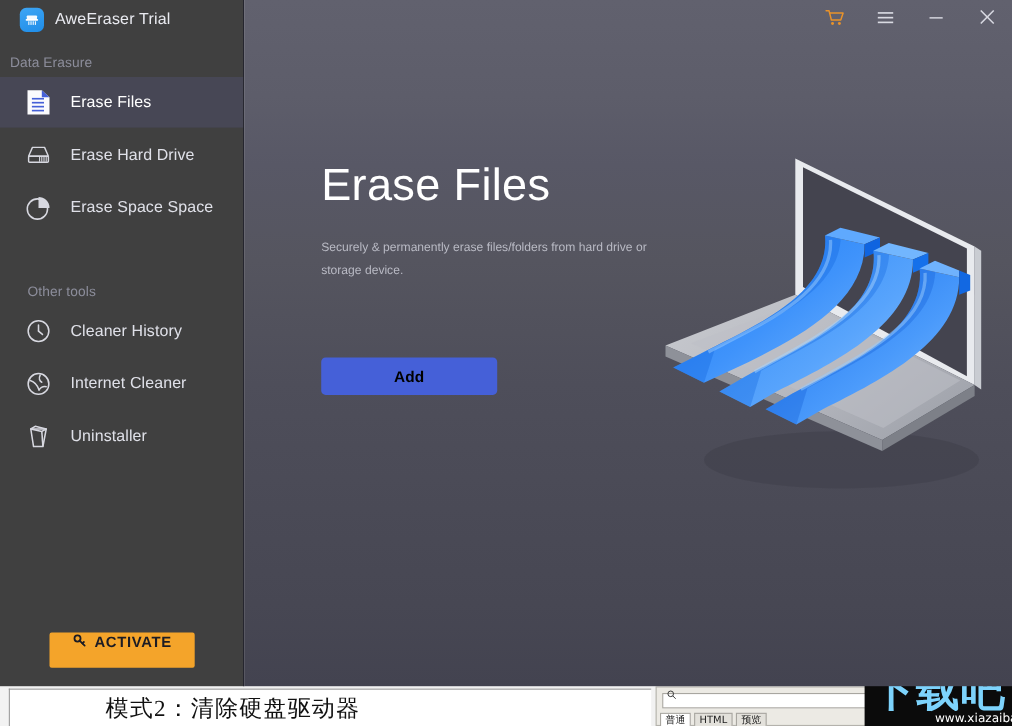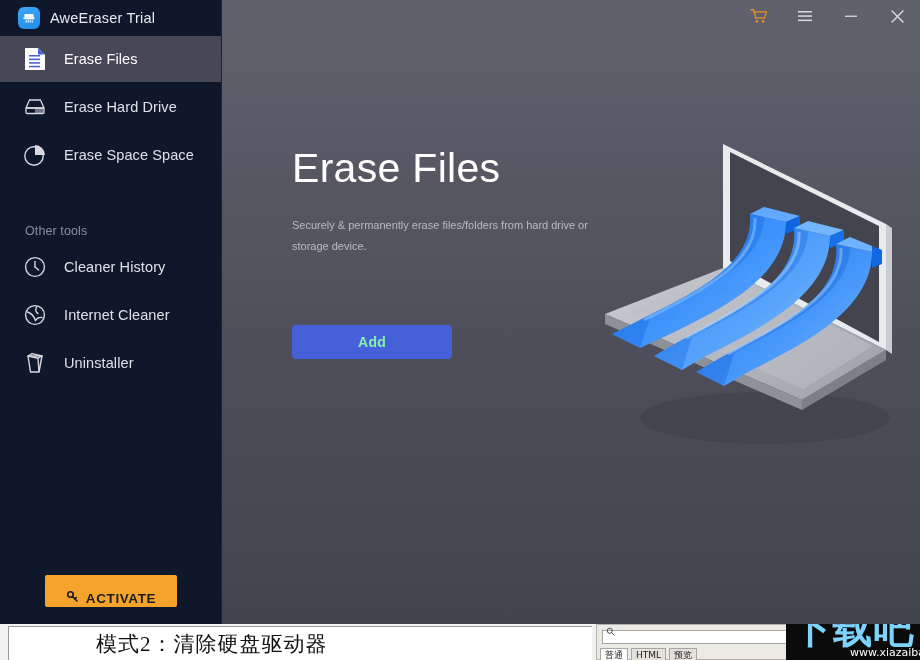--- a/index.html
+++ b/index.html
@@ -130,21 +130,21 @@
     left: 0; top: 0;
     width: 920px; height: 624px;
     display: flex;
     overflow: hidden;
   }
 
   
   #sidebar {
     width: 222px;
     height: 624px;
-    background: #0f172a;
+    background: #404040;
     position: relative;
     flex: 0 0 222px;
     border-right: 1px solid #23232d;
     box-sizing: border-box;
   }
   .brand {
     height: 36px;
     display: flex;
     align-items: center;
     padding-left: 18px;
@@ -213,21 +213,21 @@
     width: 132px;
     height: 32px;
     background: #f4a42a;
     border: none;
     border-radius: 2px;
     color: #1c1c24;
     font-size: 13.5px;
     font-weight: bold;
     letter-spacing: .6px;
     display: flex;
-    align-items: flex-end;
+    align-items: flex-start;
     justify-content: center;
     gap: 7px;
     cursor: pointer;
     font-family: "Liberation Sans", sans-serif;
   }
 
   
   #content {
     flex: 1;
     height: 624px;
@@ -275,21 +275,21 @@
     line-height: 21px;
   }
   .add-btn {
     position: absolute;
     left: 70px; top: 325px;
     width: 160px;
     height: 34px;
     background: #4560d8;
     border: none;
     border-radius: 4px;
-    color: #86efac;
+    color: #000000;
     font-size: 14px;
     font-weight: bold;
     cursor: pointer;
     font-family: "Liberation Sans", sans-serif;
     letter-spacing: .2px;
   }
   .illus {
     position: absolute;
     left: 368px; top: 118px;
     width: 330px; height: 340px;
@@ -335,20 +335,21 @@
             <rect x="3.5" y="11" width="17" height="2.4" rx="1" fill="#ffffff"></rect>
             <rect x="7" y="14" width="1.6" height="5" fill="#ffffff" opacity=".9"></rect>
             <rect x="10" y="14" width="1.6" height="5" fill="#ffffff" opacity=".9"></rect>
             <rect x="13" y="14" width="1.6" height="5" fill="#ffffff" opacity=".9"></rect>
             <rect x="16" y="14" width="1.6" height="5" fill="#ffffff" opacity=".9"></rect>
           </svg>
         </span>
         <span class="brand-title">AweEraser Trial</span>
       </div>
 
+      <div class="section-label">Data Erasure</div>
 
       <div class="nav-item active">
         <span class="nav-ico">
           <svg width="22" height="24" viewBox="0 0 22 24">
             <path d="M1 1 H14 L21 7.5 V23 H1 Z" fill="#fbfbfd"></path>
             <path d="M14 1 L21 7.5 H14 Z" fill="#4560d8"></path>
             <rect x="5" y="8" width="11" height="1.5" fill="#4560d8"></rect>
             <rect x="5" y="11.6" width="11" height="1.5" fill="#4560d8"></rect>
             <rect x="5" y="15.2" width="11" height="1.5" fill="#4560d8"></rect>
             <rect x="5" y="18.8" width="11" height="1.5" fill="#4560d8"></rect>

